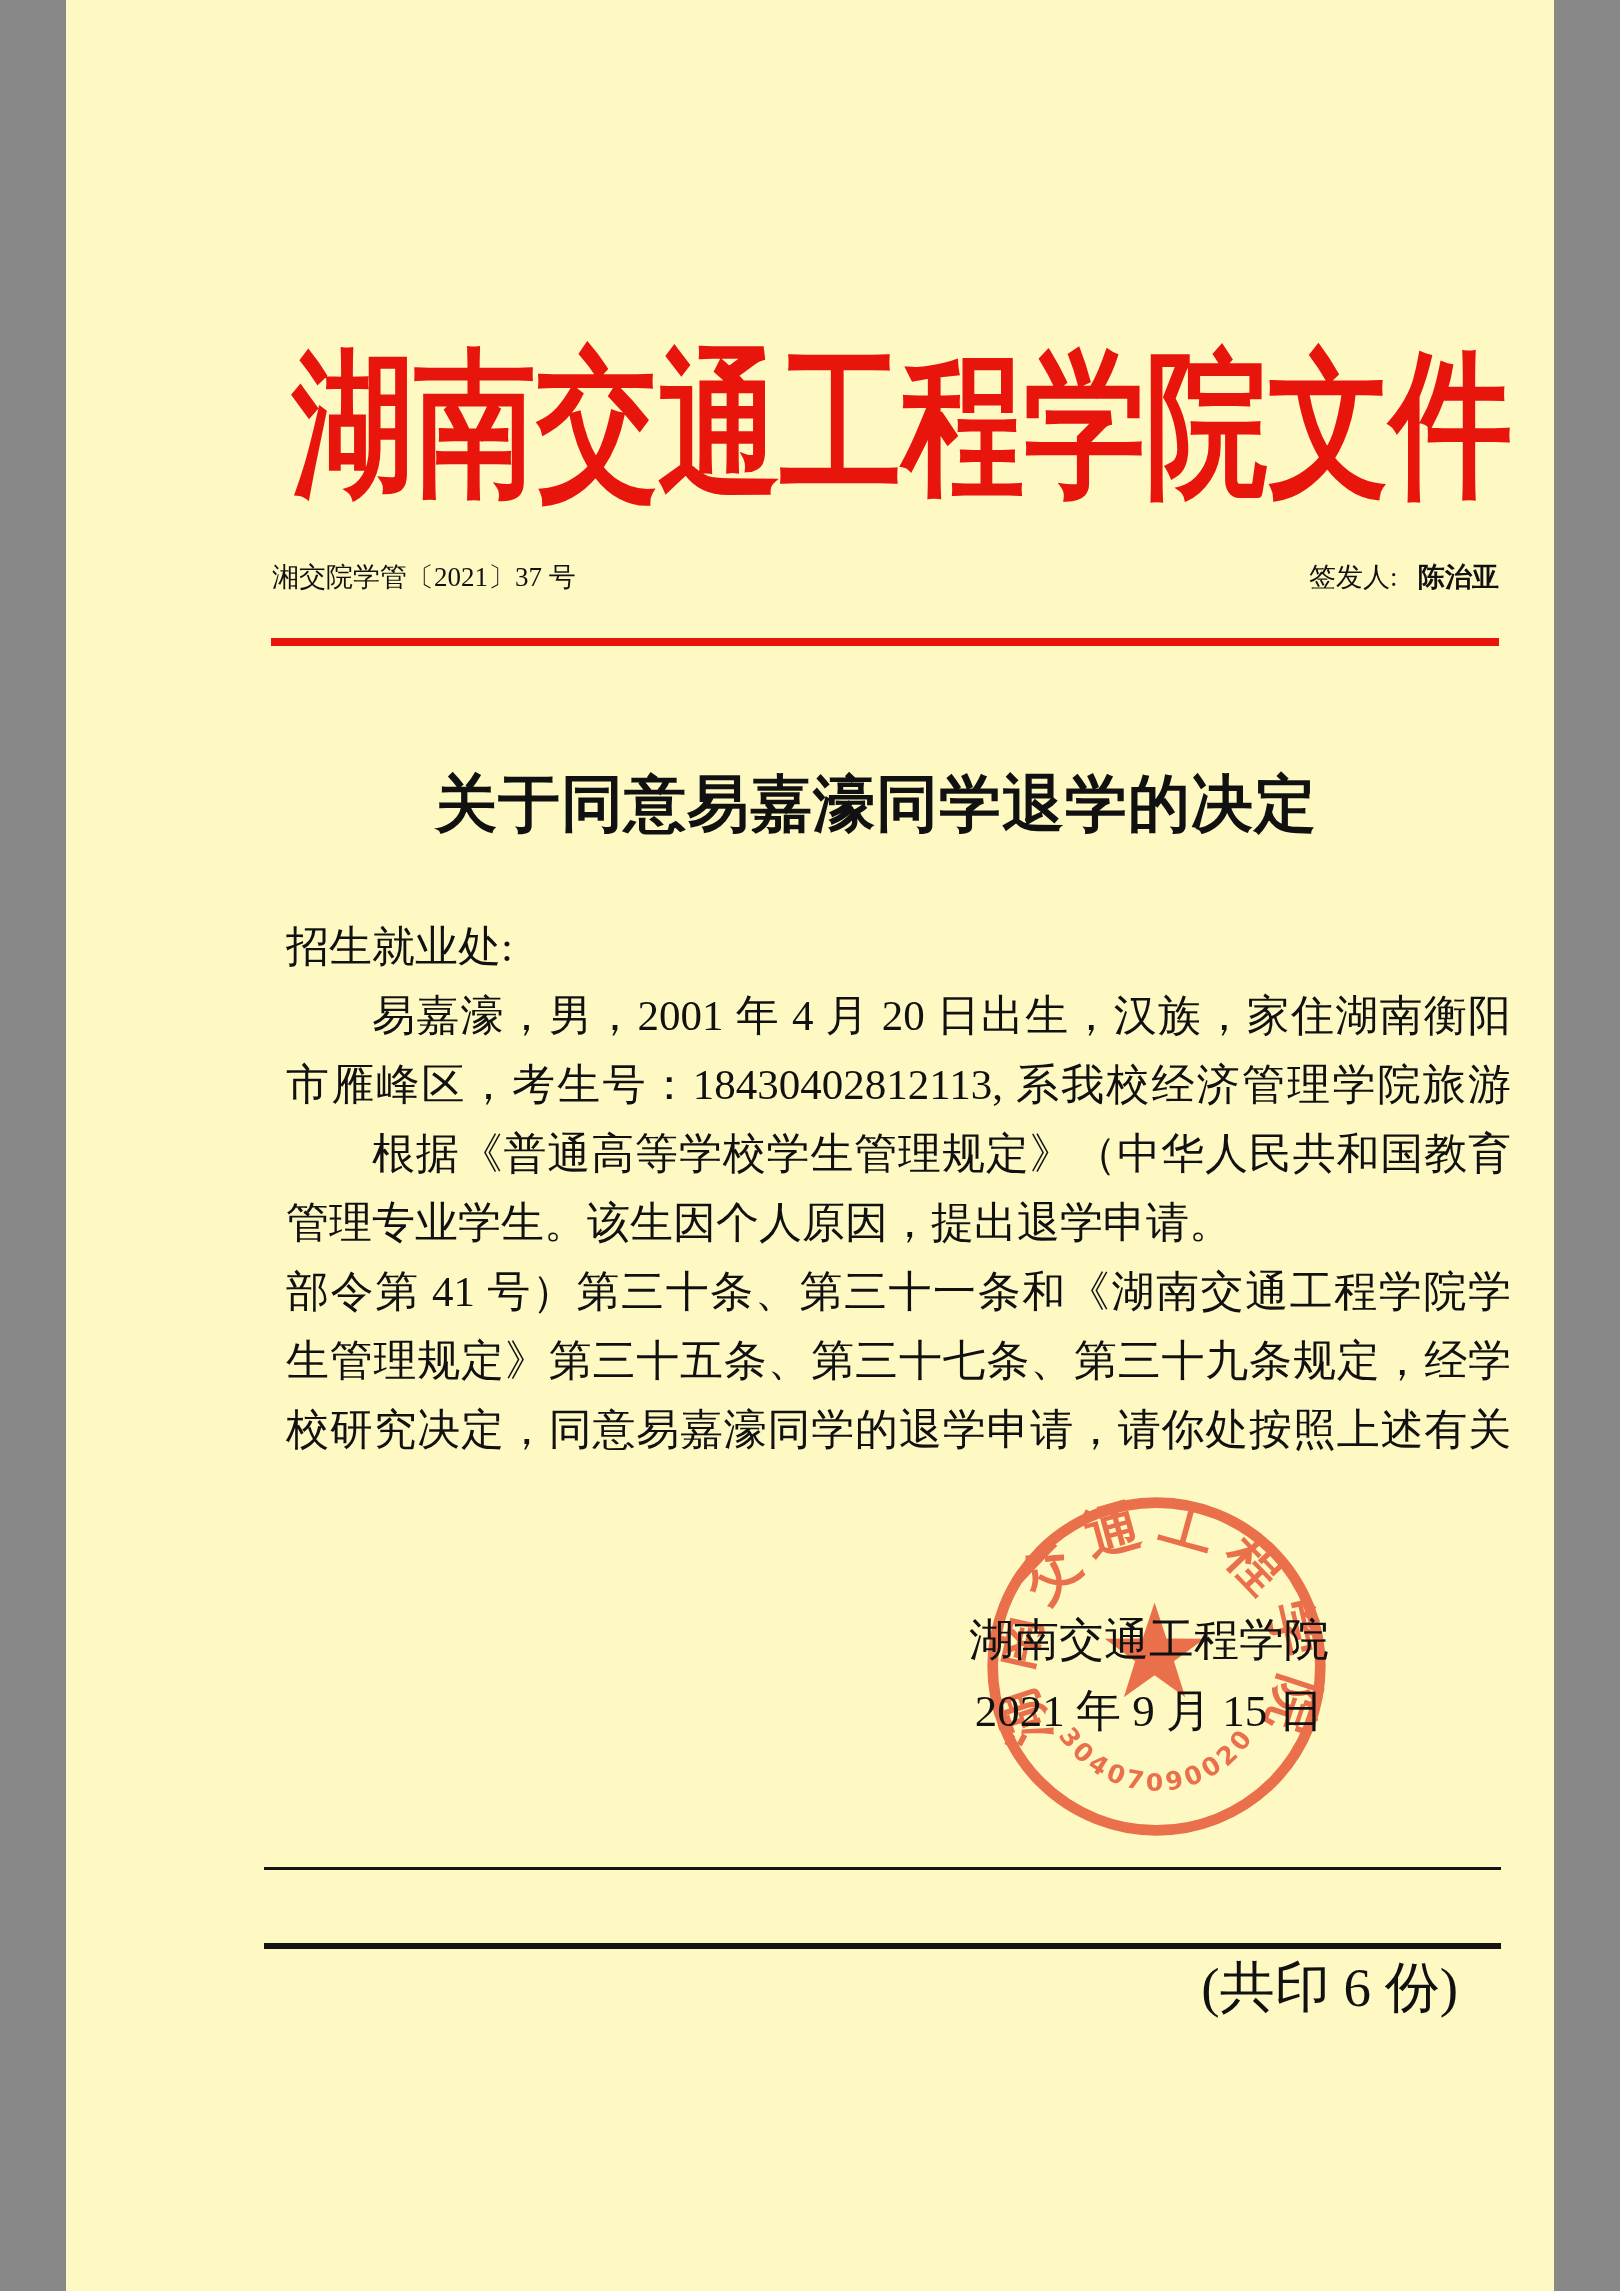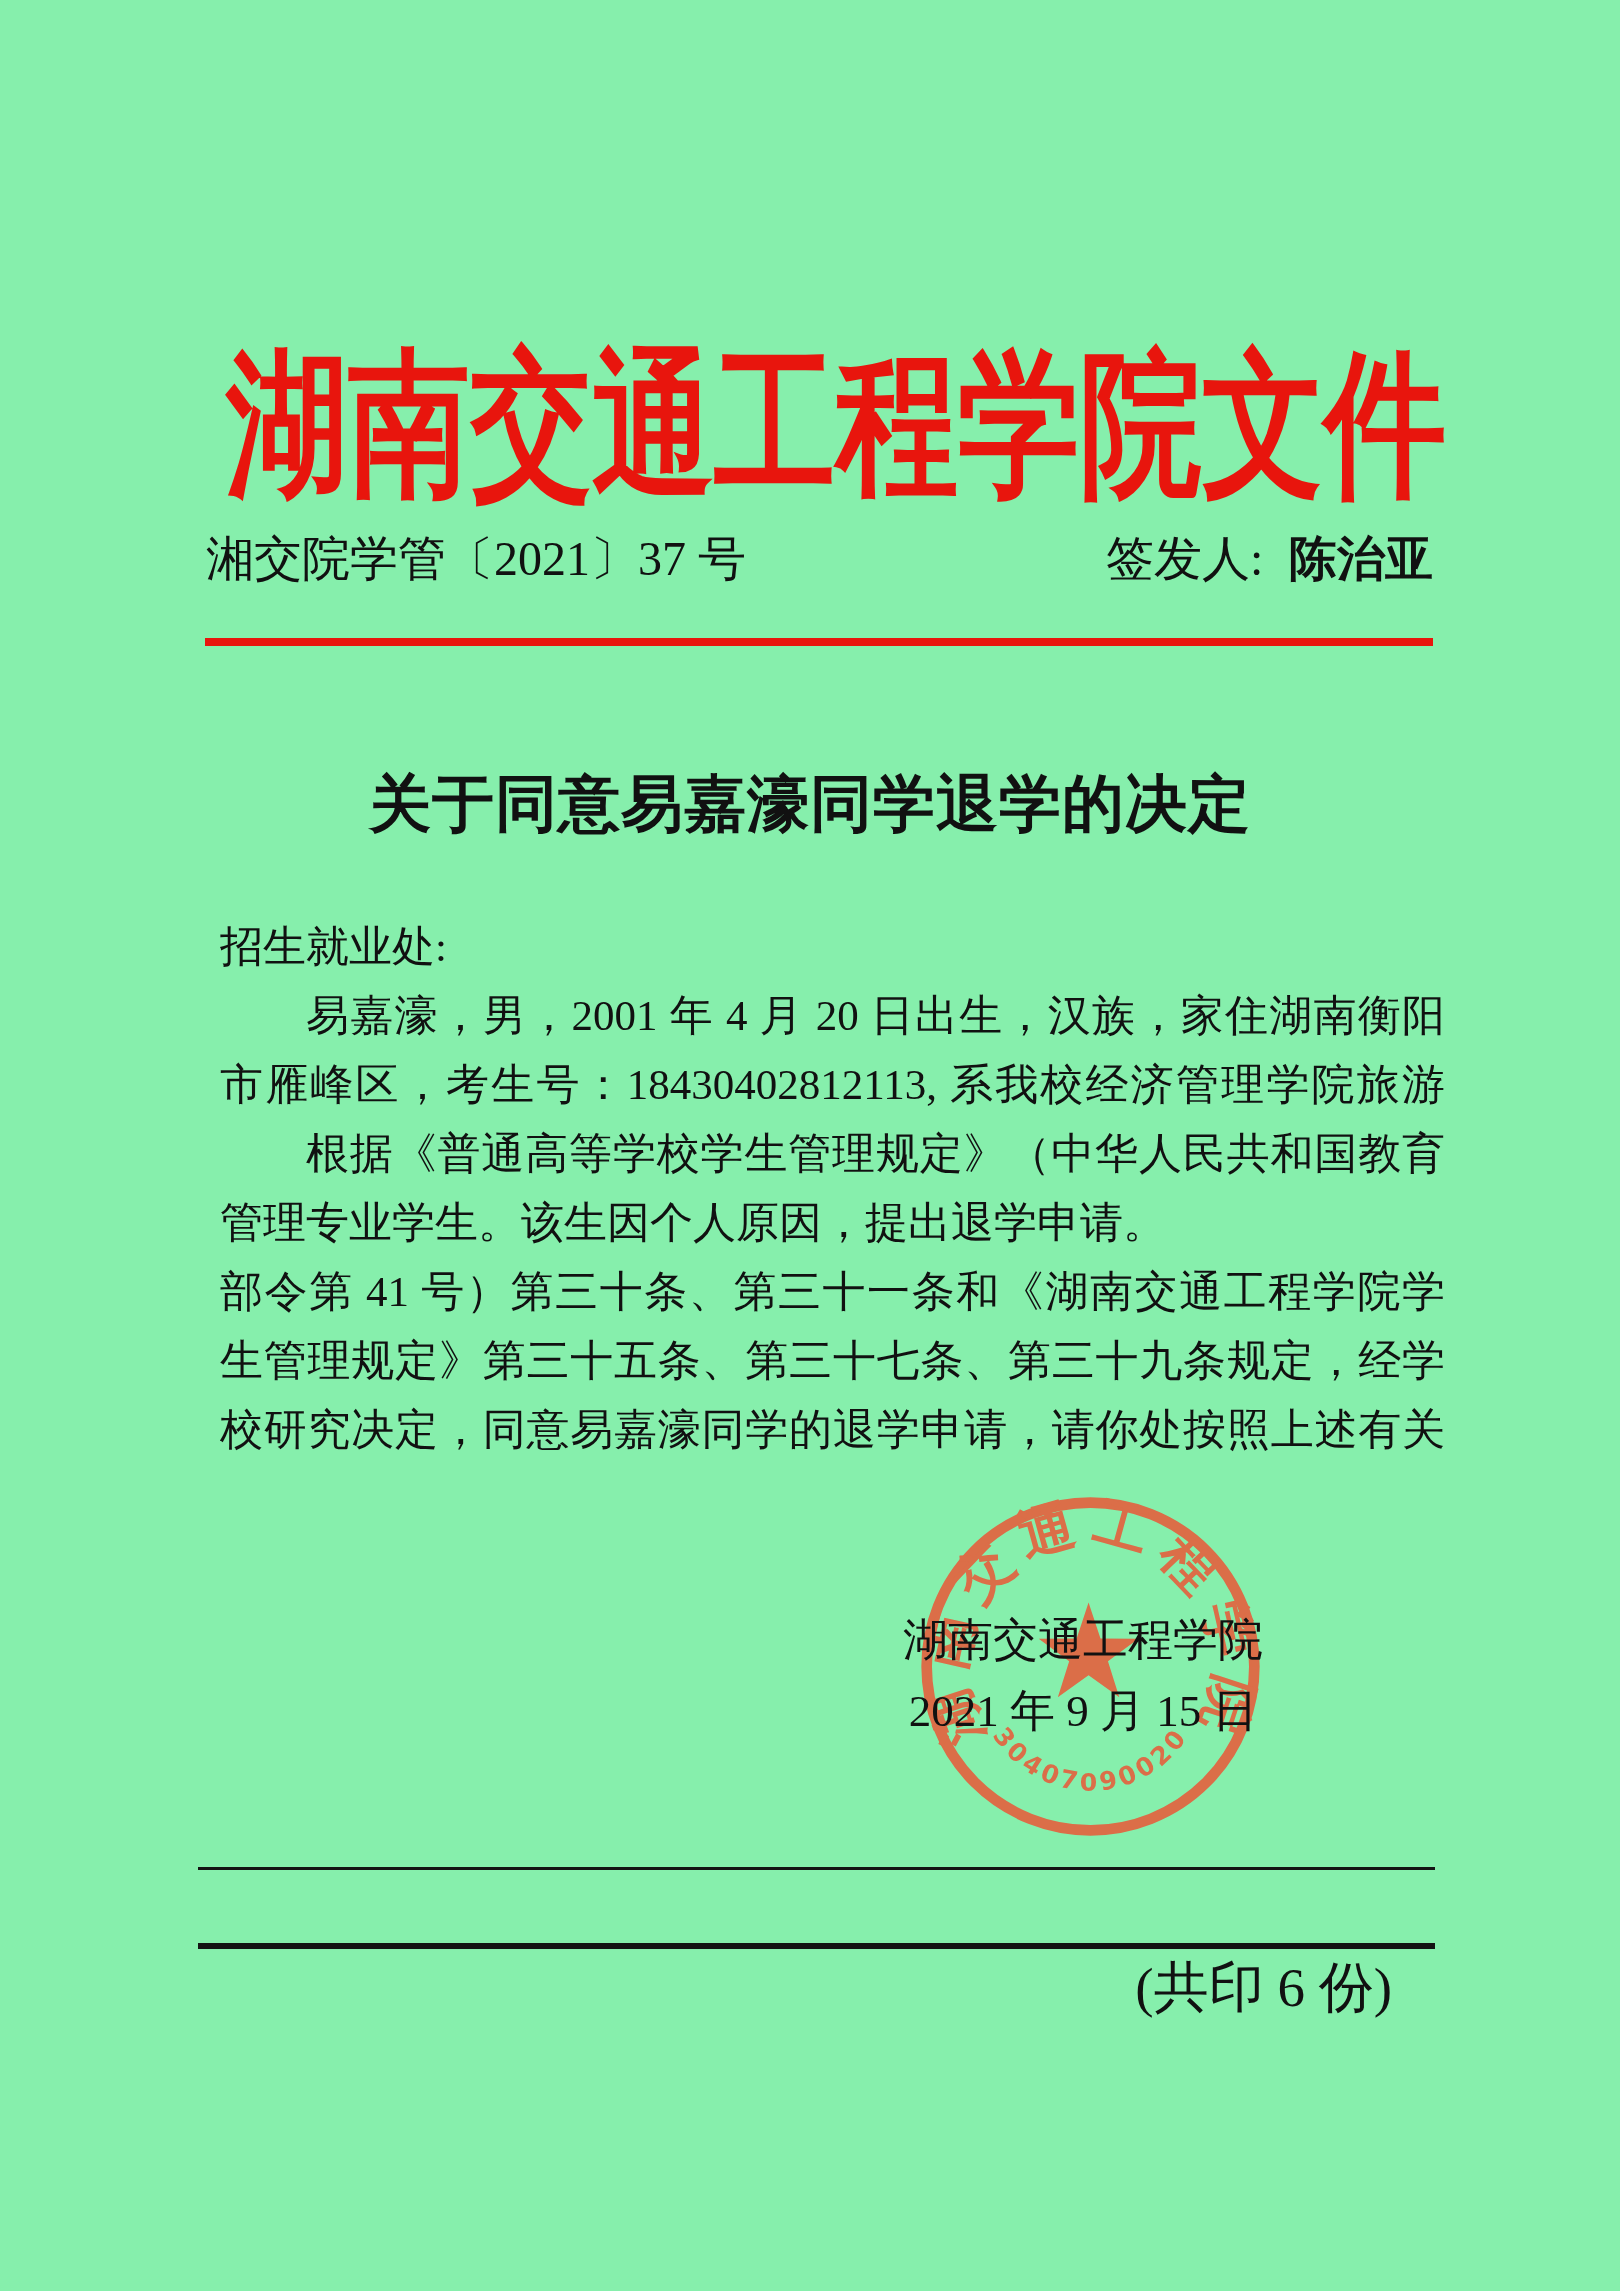--- a/index.html
+++ b/index.html
@@ -1,38 +1,38 @@
 <!DOCTYPE html>
 <html><head>
 <meta charset="utf-8">
 <style>
   html,body{margin:0;padding:0;background:#888;}
   .page{
     position:relative;
-    width:1620px;height:2292px;
+    width:1488px;height:2292px;
     margin:0 auto;
-    background:#86efac;
+    background:#fef9c3;
     font-family:"Liberation Serif","DejaVu Serif",serif;
     color:#111;
     overflow:hidden;
   }
   
   .masthead{
     position:absolute;left:226px;top:323px;width:1168px;
     font-size:122px;line-height:1.3;font-weight:bold;
     color:#e8150d;
     text-align:justify;text-align-last:justify;
     transform:scaleY(1.30);transform-origin:center top;
     white-space:nowrap;letter-spacing:0;
   }
   
   .docnum-row{
-    position:absolute;left:206px;top:530px;width:1227px;
+    position:absolute;left:206px;top:561px;width:1227px;
     display:flex;justify-content:space-between;align-items:baseline;
-    font-size:48px;line-height:1.2;
+    font-size:27px;line-height:1.2;
   }
   .issuer-name{font-weight:bold;margin-left:13.7px;}
   .red-rule{
     position:absolute;left:205px;top:638px;width:1228px;height:7.8px;
     background:#e8150d;
   }
   
   .doc-title{
     position:absolute;left:0;top:766px;width:1620px;
     text-align:center;font-size:62px;font-weight:bold;line-height:1.25;

